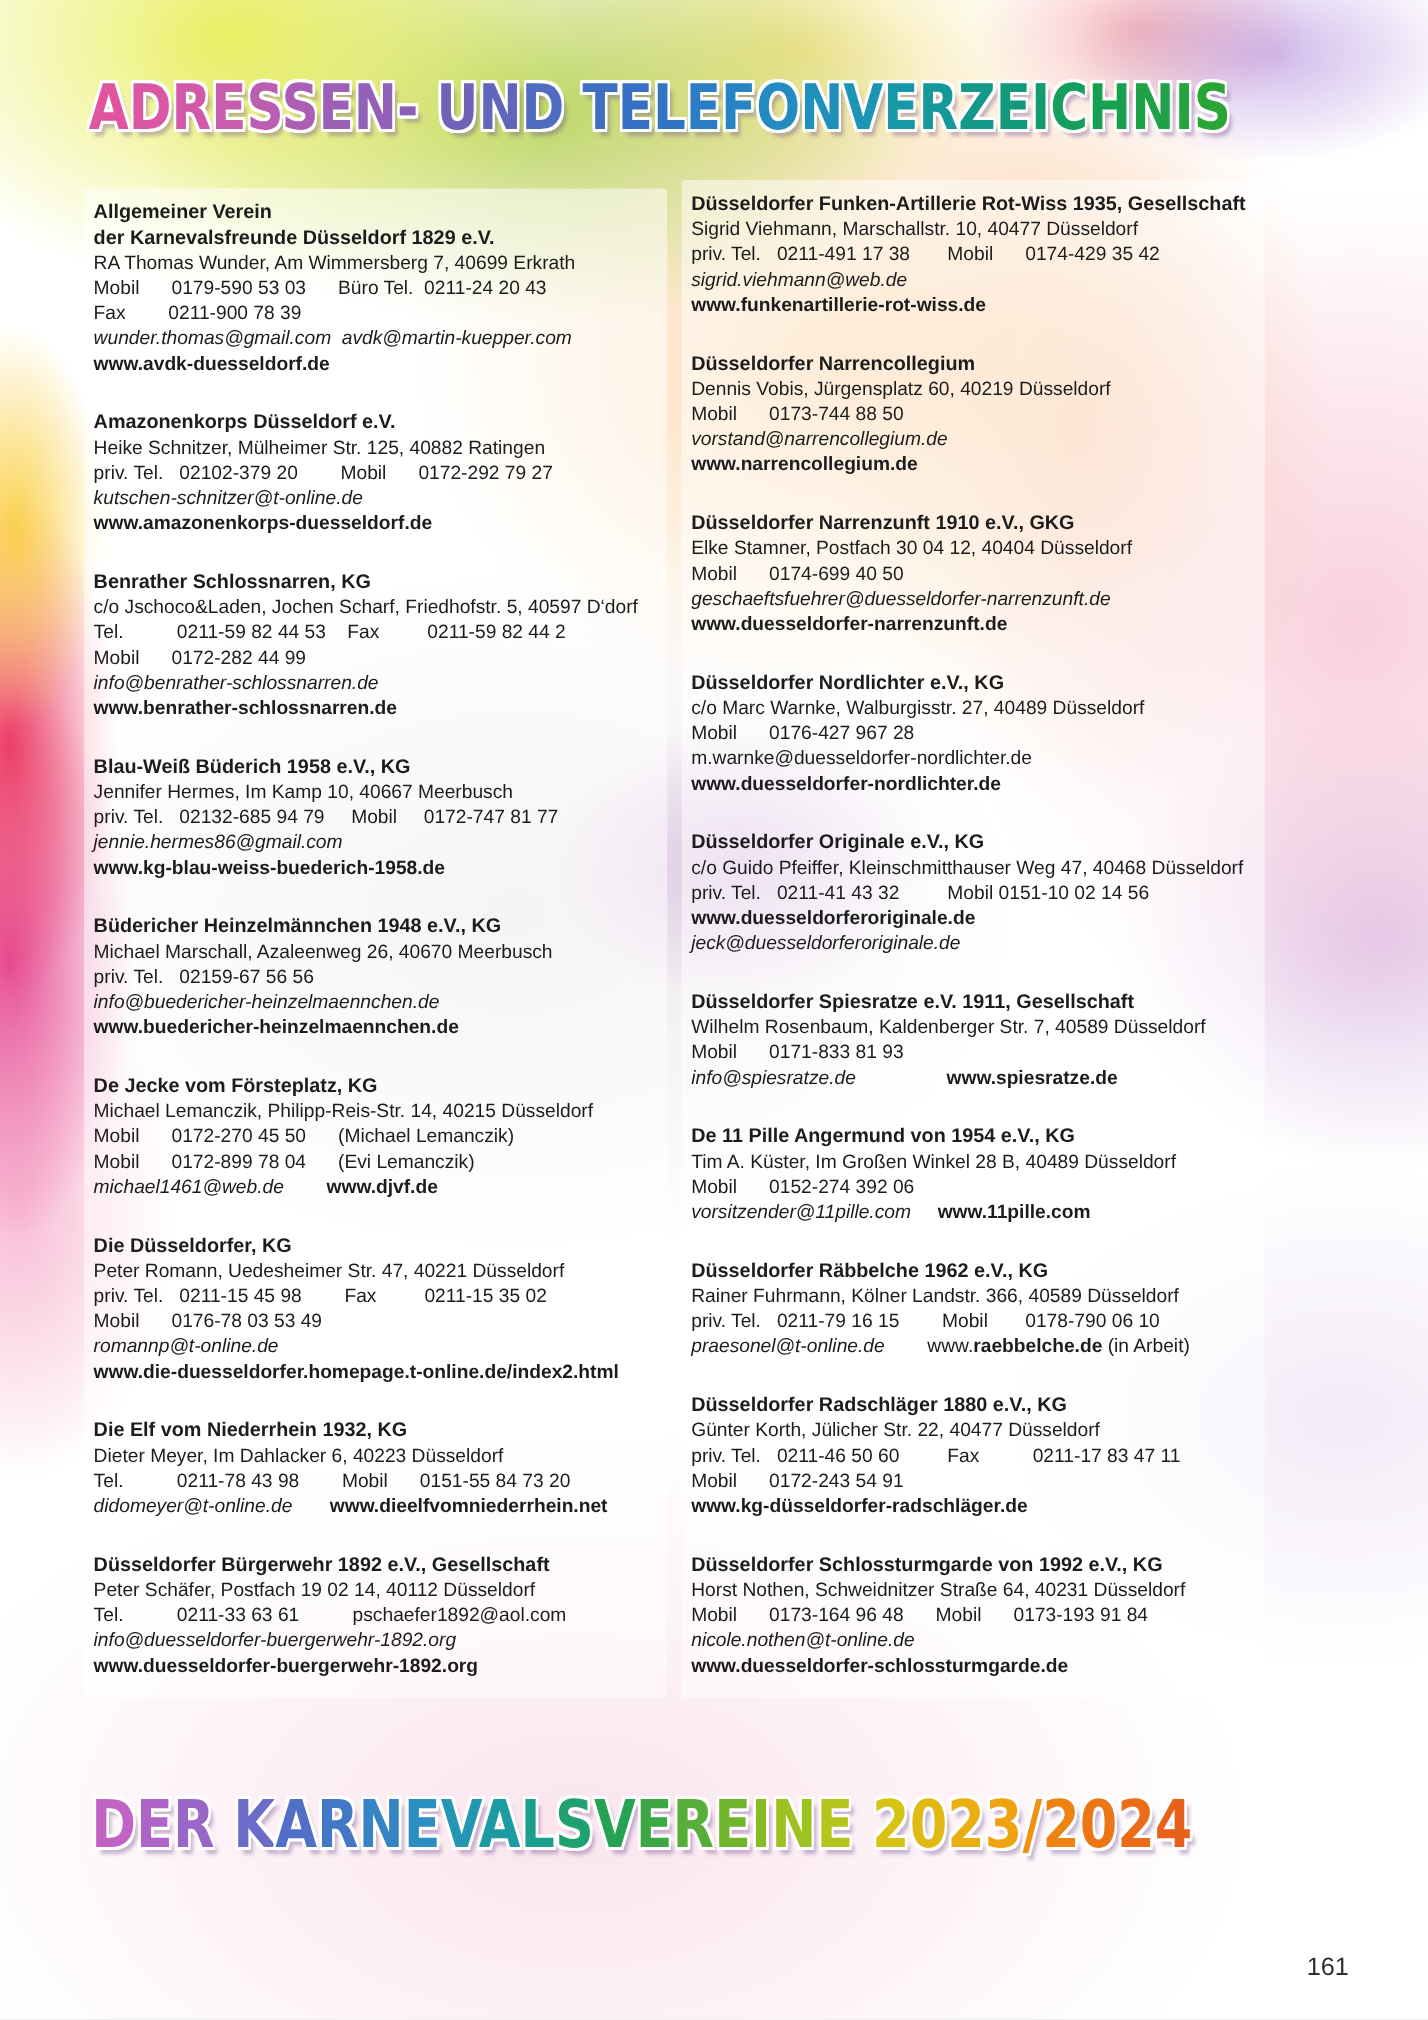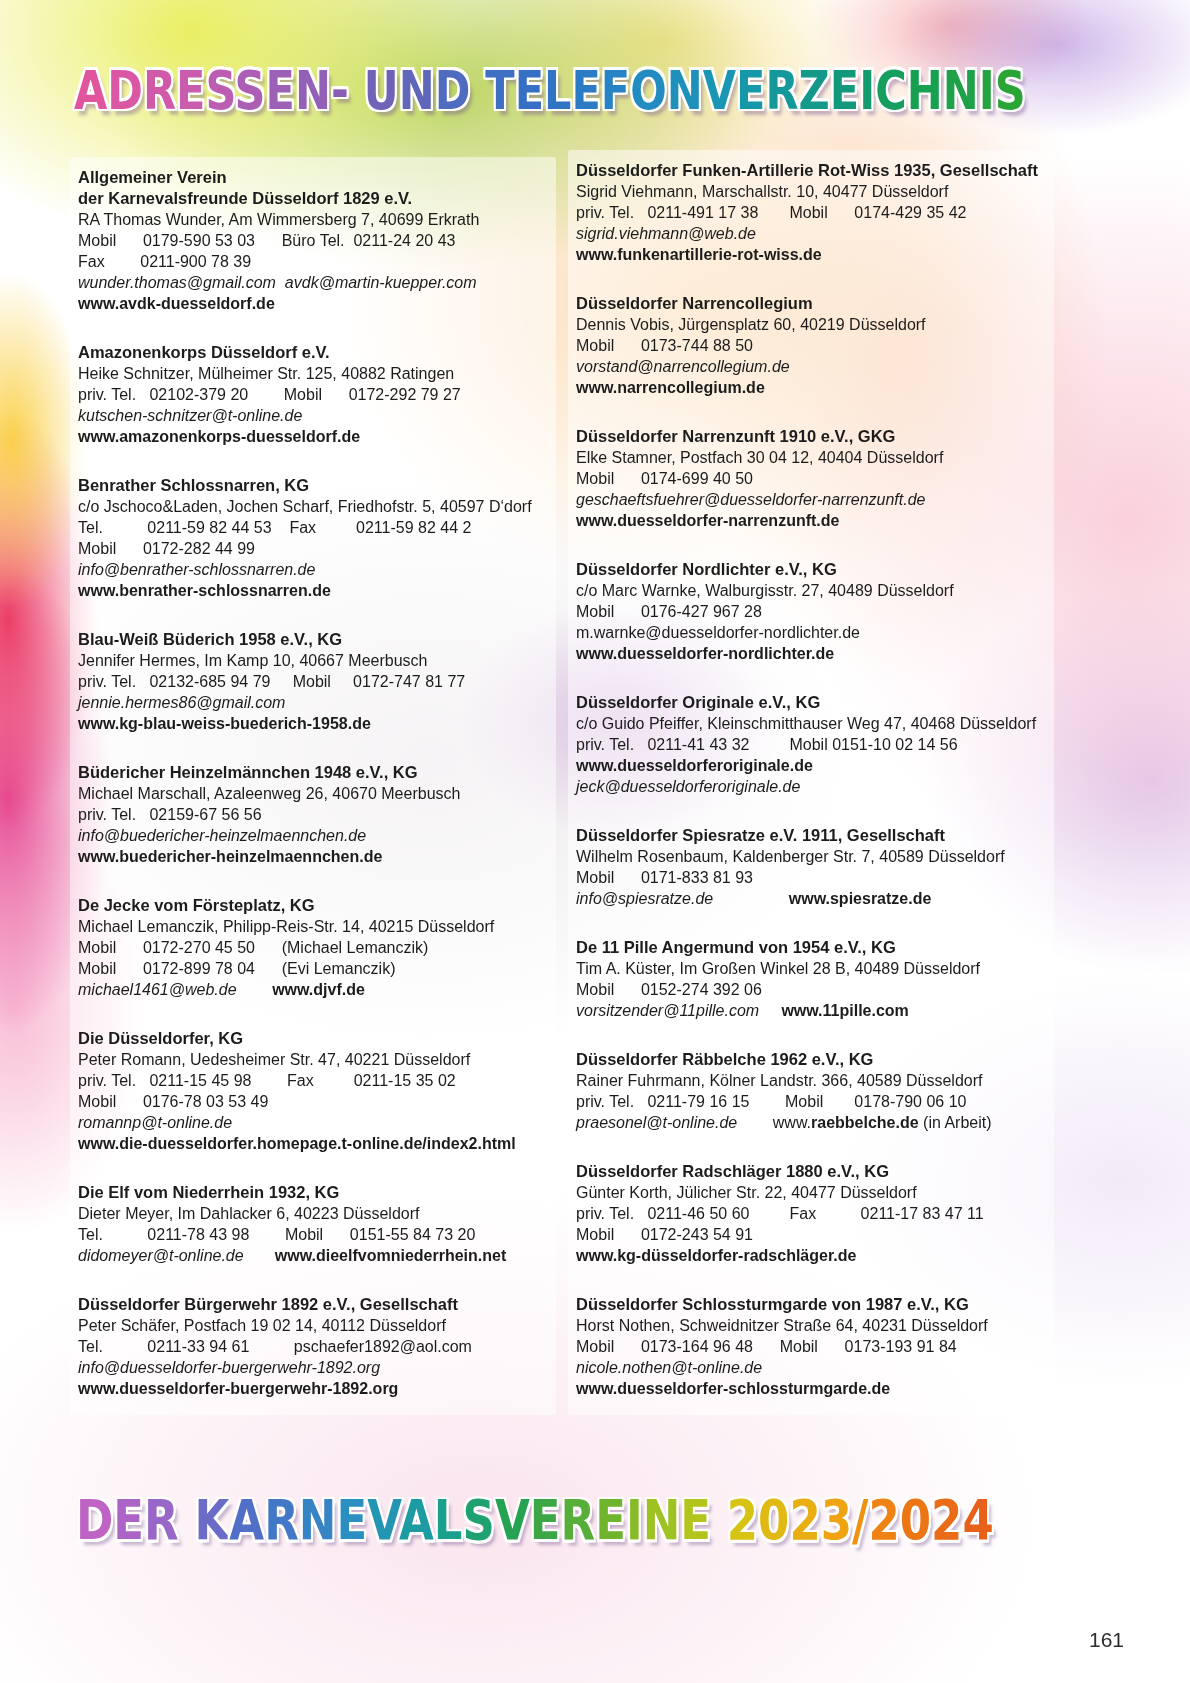--- a/index.html
+++ b/index.html
@@ -115,21 +115,21 @@
         </div>
         <div class="entry">
           <div class="entry-name">Die Elf vom Niederrhein 1932, KG</div>
           <div class="line"><span class="seg-n">Dieter Meyer, Im Dahlacker 6, 40223 Düsseldorf</span></div>
           <div class="line"><span class="seg-n">Tel.          0211-78 43 98        Mobil      0151-55 84 73 20</span></div>
           <div class="line"><span class="seg-i">didomeyer@t-online.de</span><span class="seg-n">       </span><span class="seg-b">www.dieelfvomniederrhein.net</span></div>
         </div>
         <div class="entry">
           <div class="entry-name">Düsseldorfer Bürgerwehr 1892 e.V., Gesellschaft</div>
           <div class="line"><span class="seg-n">Peter Schäfer, Postfach 19 02 14, 40112 Düsseldorf</span></div>
-          <div class="line"><span class="seg-n">Tel.          0211-33 94 61          pschaefer1892@aol.com</span></div>
+          <div class="line"><span class="seg-n">Tel.          0211-33 63 61          pschaefer1892@aol.com</span></div>
           <div class="line"><span class="seg-i">info@duesseldorfer-buergerwehr-1892.org</span></div>
           <div class="line"><span class="seg-b">www.duesseldorfer-buergerwehr-1892.org</span></div>
         </div>
       </div>
     <div class="column">
         <div class="entry">
           <div class="entry-name">Düsseldorfer Funken-Artillerie Rot-Wiss 1935, Gesellschaft</div>
           <div class="line"><span class="seg-n">Sigrid Viehmann, Marschallstr. 10, 40477 Düsseldorf</span></div>
           <div class="line"><span class="seg-n">priv. Tel.   0211-491 17 38       Mobil      0174-429 35 42</span></div>
           <div class="line"><span class="seg-i">sigrid.viehmann@web.de</span></div>
@@ -182,21 +182,21 @@
           <div class="line"><span class="seg-i">praesonel@t-online.de</span><span class="seg-n">        www.</span><span class="seg-b">raebbelche.de</span><span class="seg-n"> (in Arbeit)</span></div>
         </div>
         <div class="entry">
           <div class="entry-name">Düsseldorfer Radschläger 1880 e.V., KG</div>
           <div class="line"><span class="seg-n">Günter Korth, Jülicher Str. 22, 40477 Düsseldorf</span></div>
           <div class="line"><span class="seg-n">priv. Tel.   0211-46 50 60         Fax          0211-17 83 47 11</span></div>
           <div class="line"><span class="seg-n">Mobil      0172-243 54 91</span></div>
           <div class="line"><span class="seg-b">www.kg-düsseldorfer-radschläger.de</span></div>
         </div>
         <div class="entry">
-          <div class="entry-name">Düsseldorfer Schlossturmgarde von 1987 e.V., KG</div>
+          <div class="entry-name">Düsseldorfer Schlossturmgarde von 1992 e.V., KG</div>
           <div class="line"><span class="seg-n">Horst Nothen, Schweidnitzer Straße 64, 40231 Düsseldorf</span></div>
           <div class="line"><span class="seg-n">Mobil      0173-164 96 48      Mobil      0173-193 91 84</span></div>
           <div class="line"><span class="seg-i">nicole.nothen@t-online.de</span></div>
           <div class="line"><span class="seg-b">www.duesseldorfer-schlossturmgarde.de</span></div>
         </div>
       </div>
   </div>
 
   <h1 class="display-title title-bottom"><span class="rl" style="color: rgb(191, 99, 197);">D</span><span class="rl" style="color: rgb(172, 101, 198);">E</span><span class="rl" style="color: rgb(153, 103, 199);">R</span><span class="rl"> </span><span class="rl" style="color: rgb(107, 108, 200);">K</span><span class="rl" style="color: rgb(82, 111, 200);">A</span><span class="rl" style="color: rgb(67, 120, 198);">R</span><span class="rl" style="color: rgb(55, 132, 196);">N</span><span class="rl" style="color: rgb(44, 143, 193);">E</span><span class="rl" style="color: rgb(36, 149, 178);">V</span><span class="rl" style="color: rgb(28, 155, 163);">A</span><span class="rl" style="color: rgb(27, 160, 142);">L</span><span class="rl" style="color: rgb(32, 161, 113);">S</span><span class="rl" style="color: rgb(38, 162, 83);">V</span><span class="rl" style="color: rgb(60, 167, 68);">E</span><span class="rl" style="color: rgb(87, 174, 57);">R</span><span class="rl" style="color: rgb(112, 180, 46);">E</span><span class="rl" style="color: rgb(135, 187, 40);">I</span><span class="rl" style="color: rgb(158, 194, 34);">N</span><span class="rl" style="color: rgb(179, 197, 29);">E</span><span class="rl"> </span><span class="rl" style="color: rgb(215, 195, 20);">2</span><span class="rl" style="color: rgb(225, 185, 19);">0</span><span class="rl" style="color: rgb(233, 175, 18);">2</span><span class="rl" style="color: rgb(239, 163, 17);">3</span><span class="rl" style="color: rgb(239, 146, 17);">/</span><span class="rl" style="color: rgb(238, 130, 18);">2</span><span class="rl" style="color: rgb(236, 117, 20);">0</span><span class="rl" style="color: rgb(234, 107, 24);">2</span><span class="rl" style="color: rgb(231, 97, 27);">4</span></h1>
 

